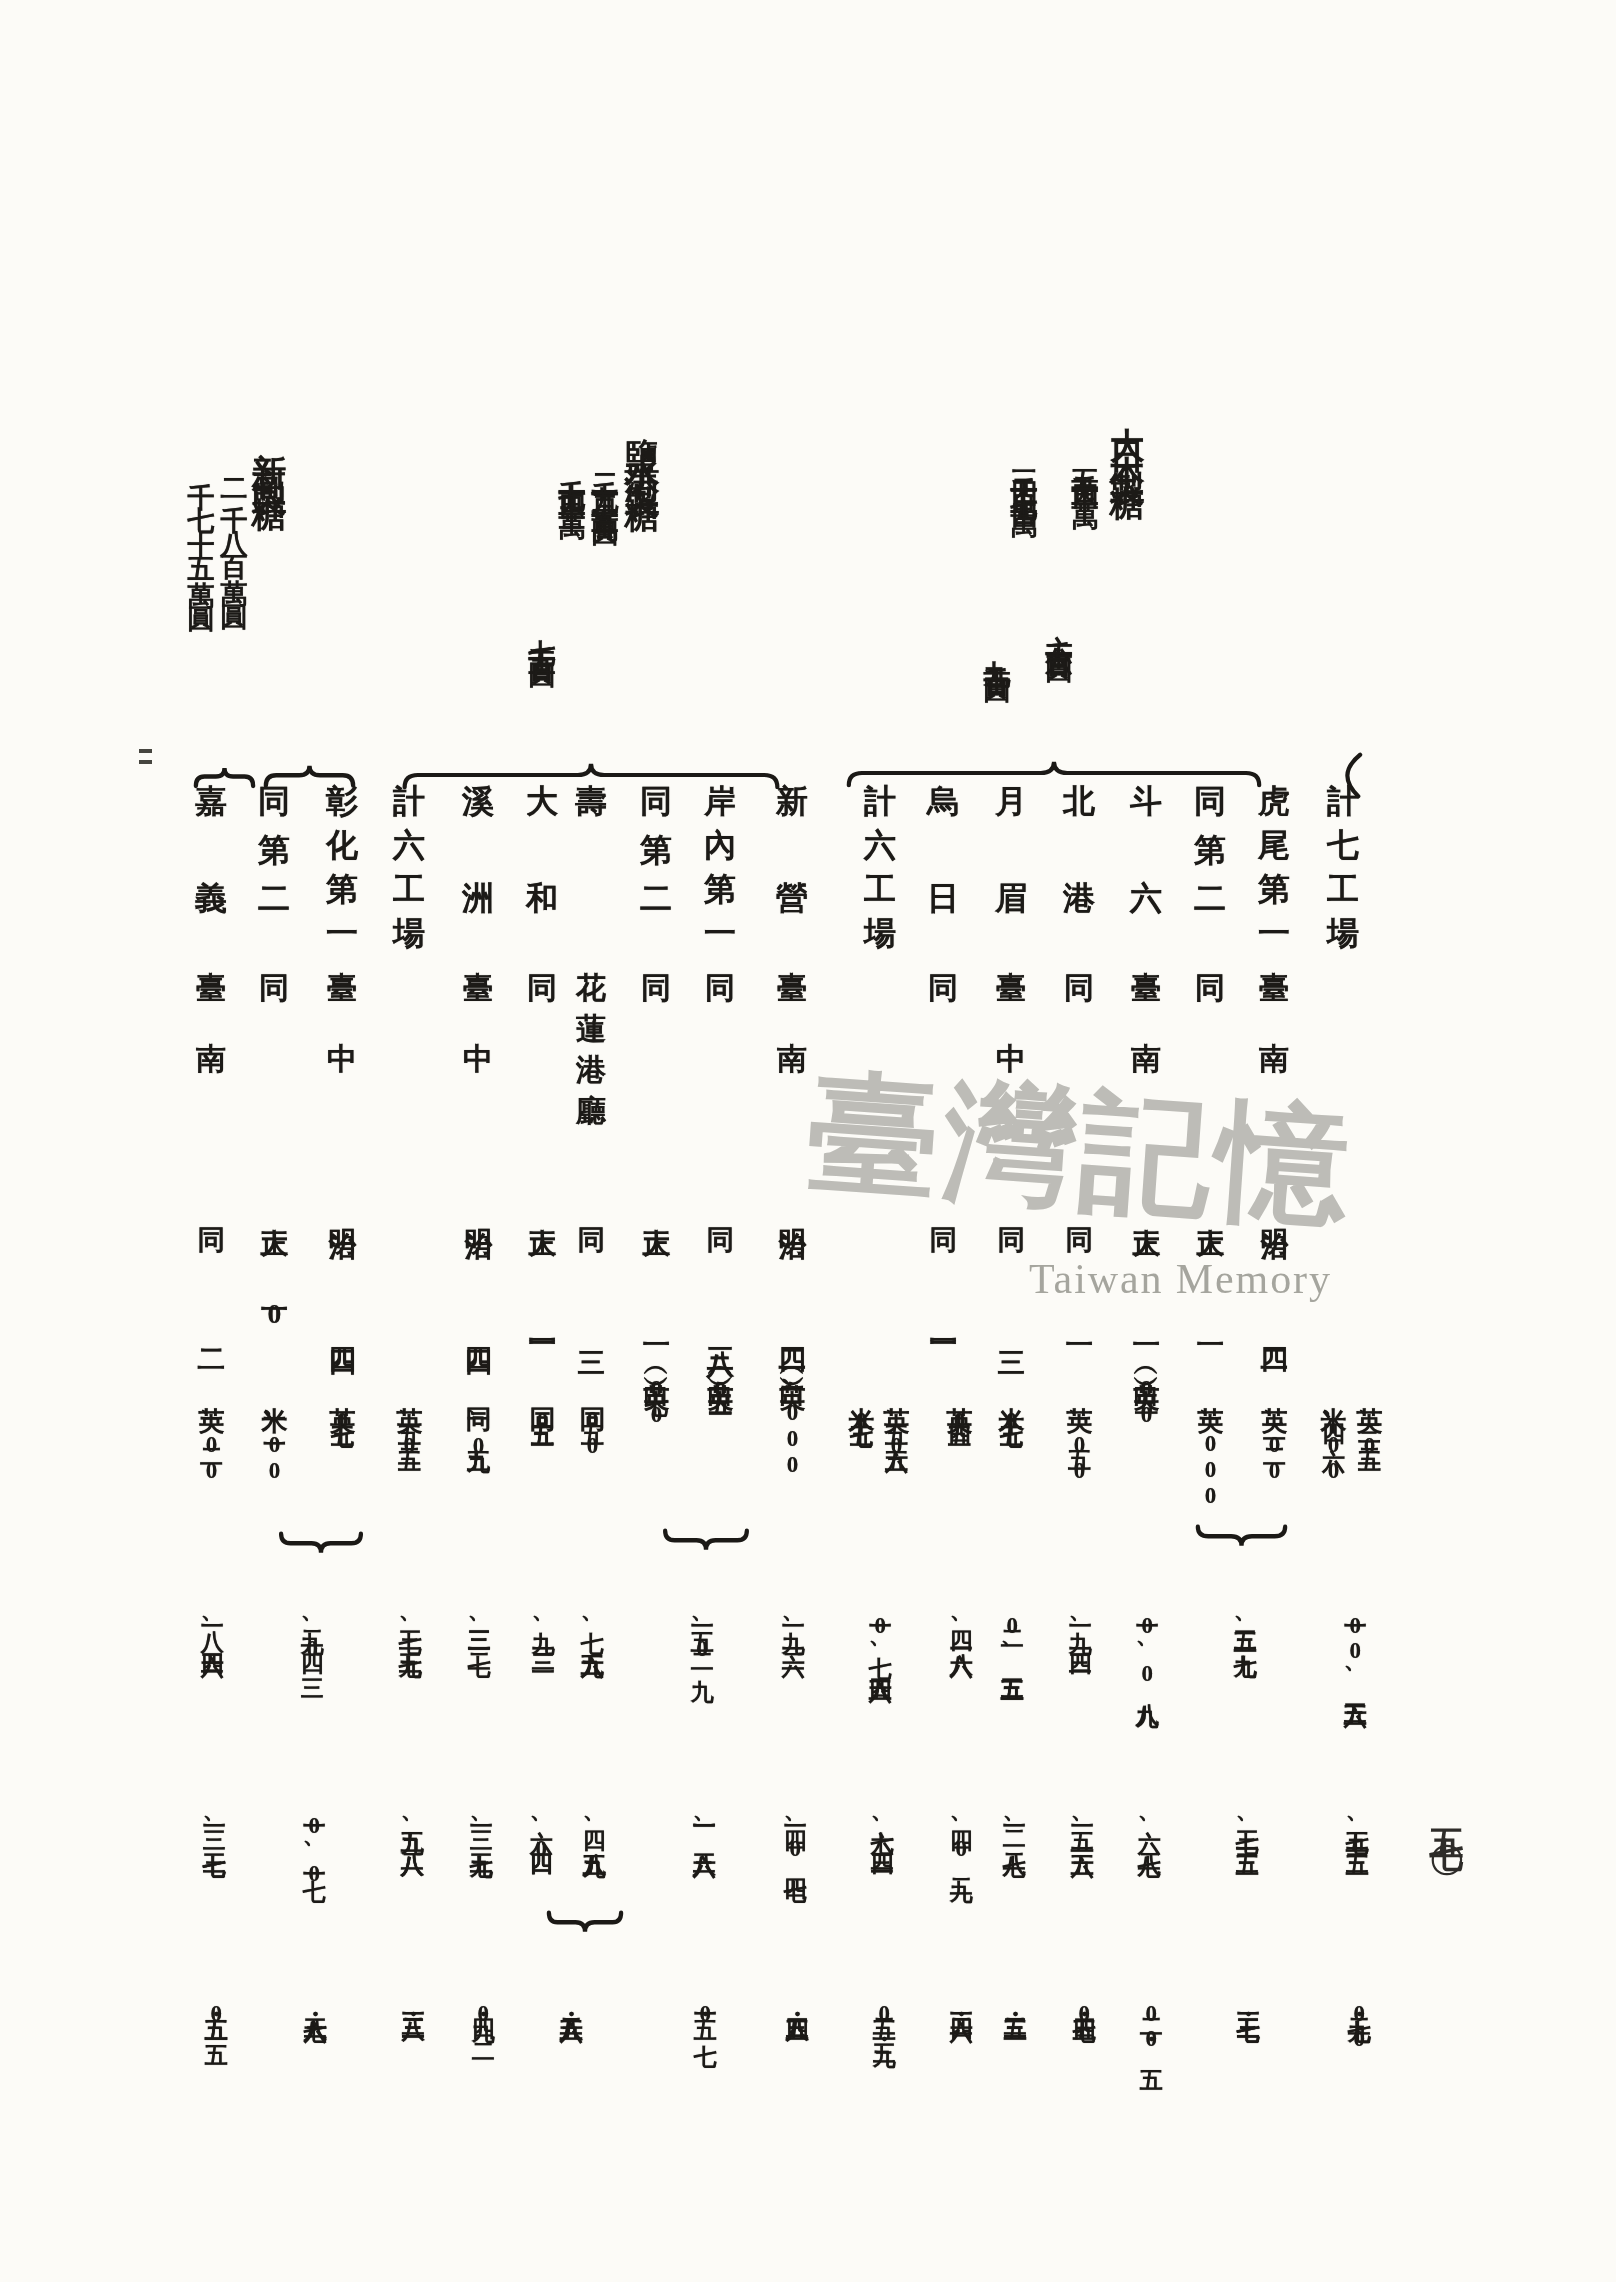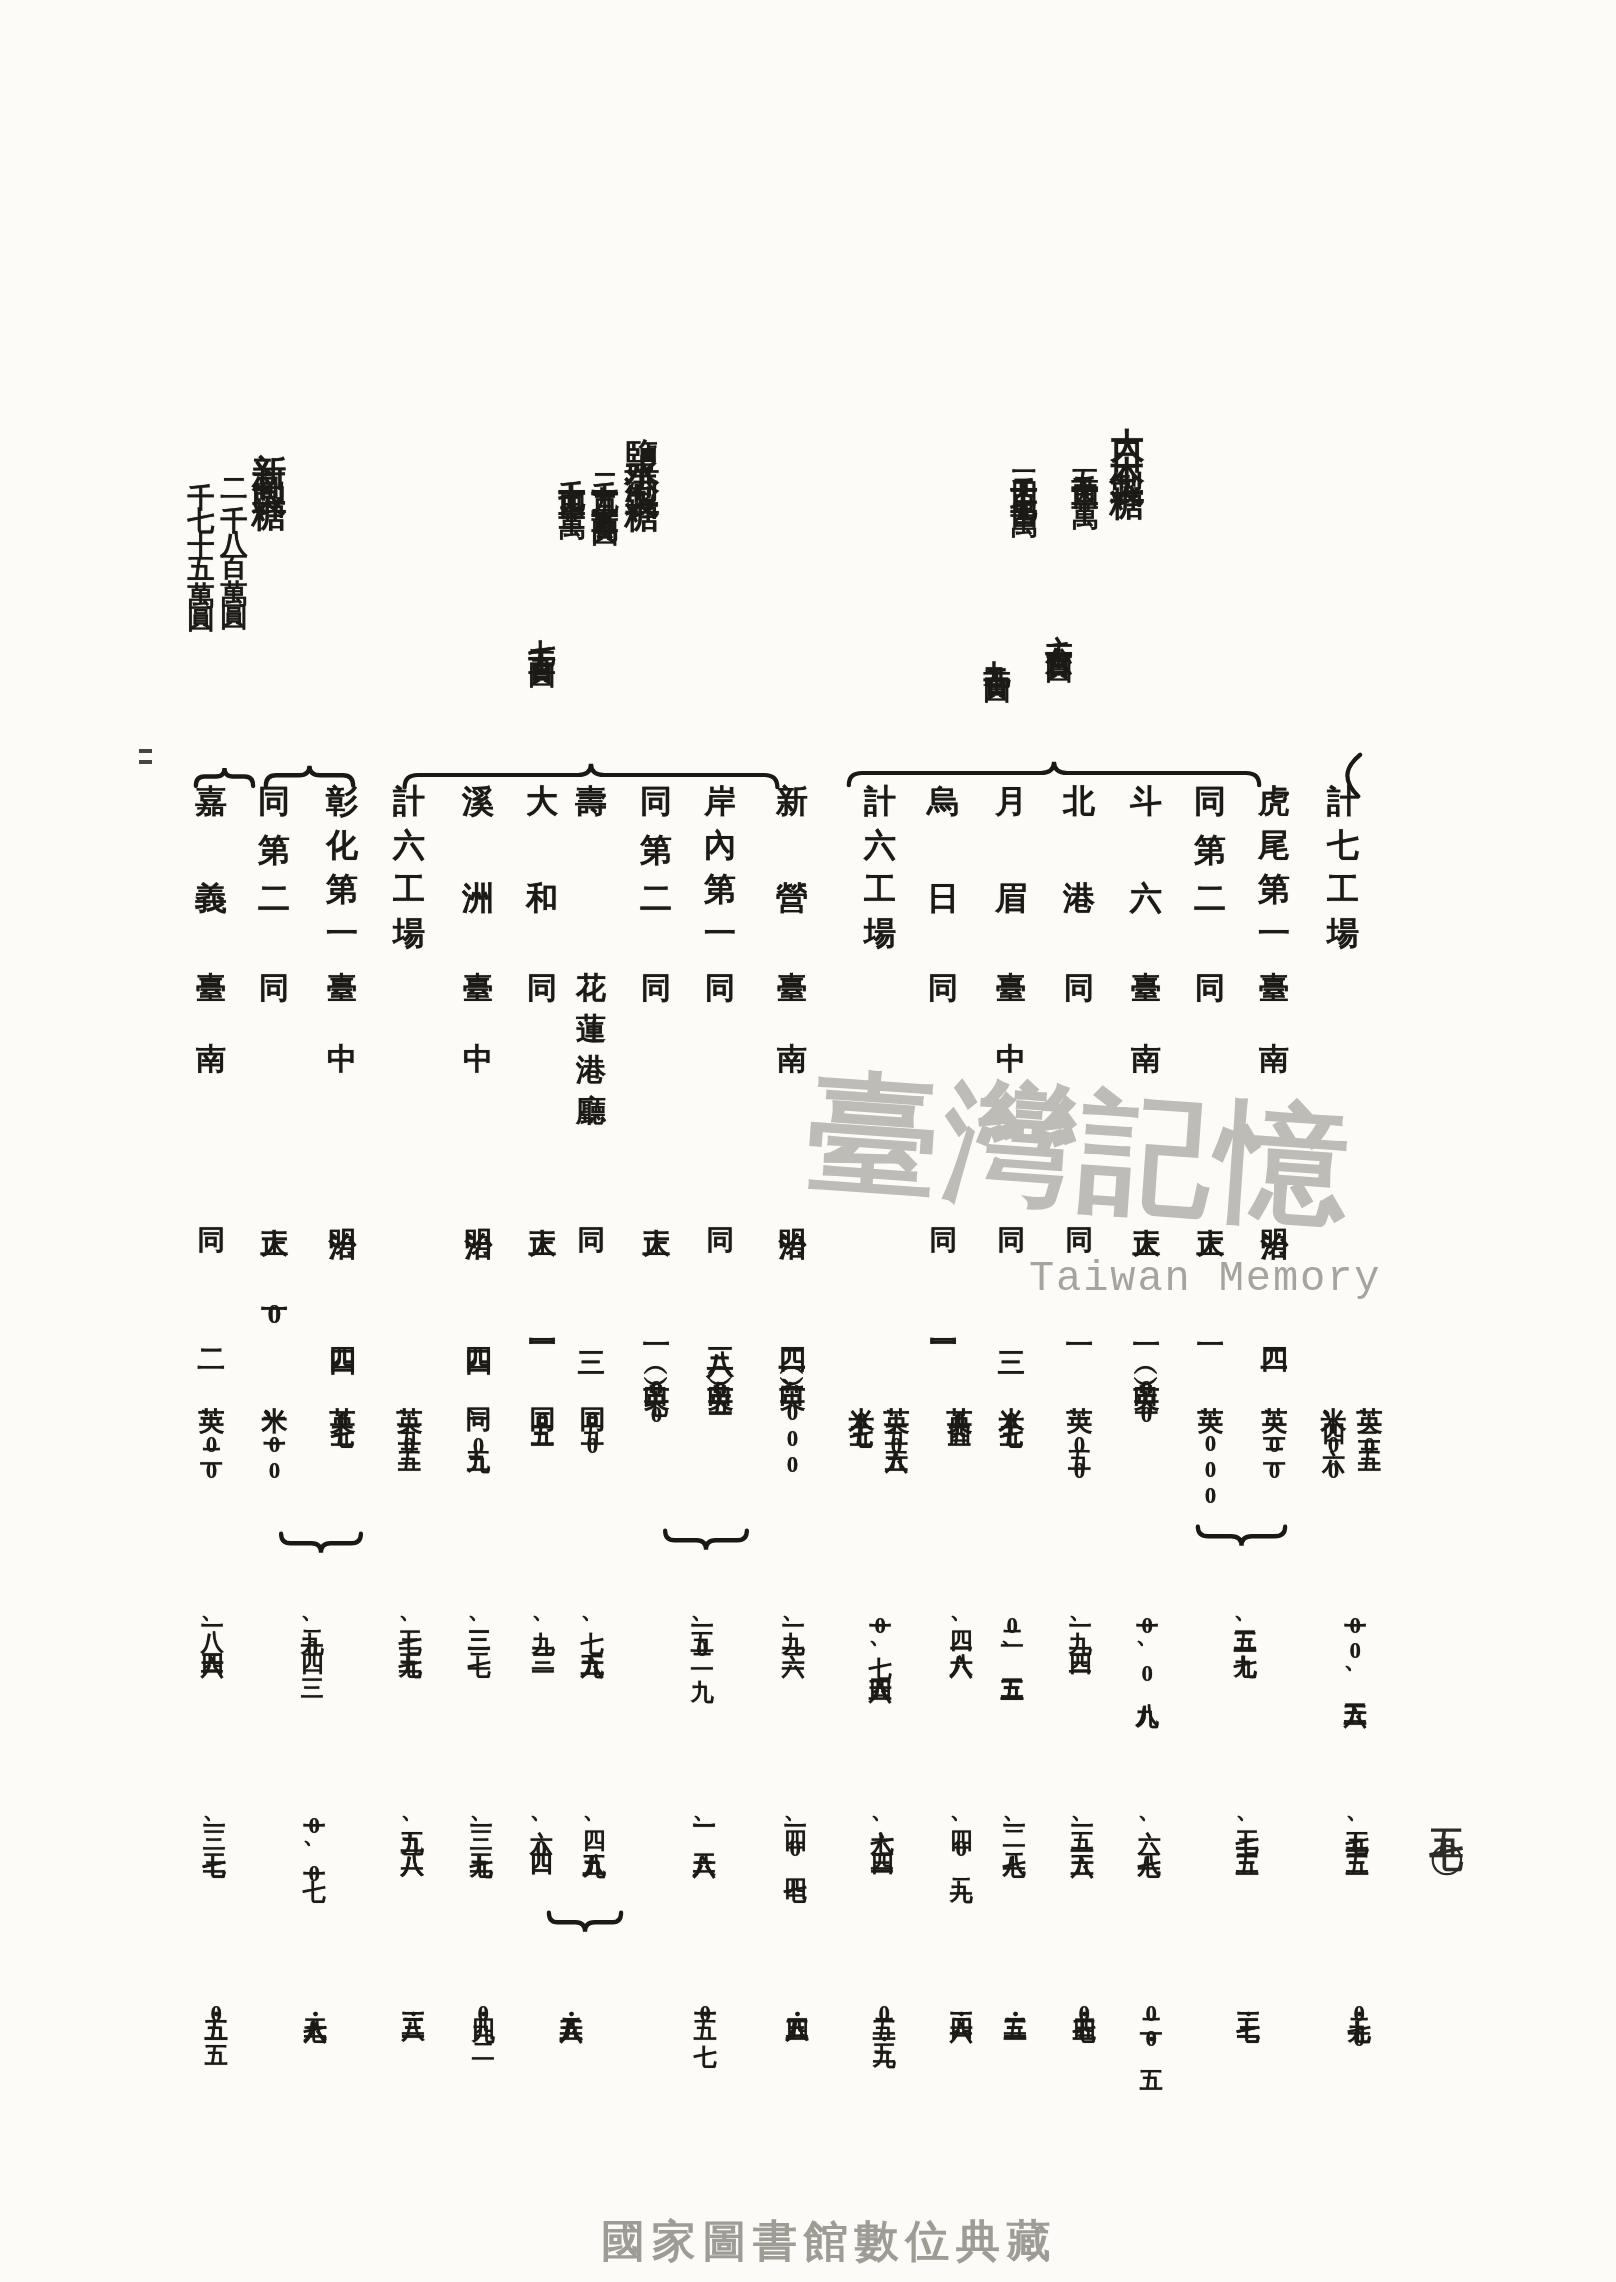--- a/index.html
+++ b/index.html
@@ -34,21 +34,21 @@
   .cap-wide{letter-spacing:25px;}
   .ink{text-shadow:0 0 0.7px rgba(20,18,15,.65);}
   svg.brace{position:absolute;overflow:visible;}
   svg.brace path{fill:none;stroke:#1b1916;stroke-width:4.5;stroke-linecap:round;}
   #pagenum{position:absolute;left:1429px;top:1802px;font-size:34px;letter-spacing:7.6px;
        font-weight:600;color:#2e2c29;}
   #wm-cjk{position:absolute;left:807px;top:1063px;font-size:131px;font-weight:700;
        letter-spacing:5.7px;color:#90908a;opacity:.58;transform:rotate(4deg);
        font-family:"DejaVu Serif","Liberation Serif",serif;white-space:nowrap;}
   #wm-en{position:absolute;left:1029px;top:1255px;font-size:42px;color:#97978f;opacity:.85;
-       letter-spacing:1.9px;font-family:Liberation Mono, monospace;}
+       letter-spacing:1.9px;font-family:Liberation Serif, serif;}
   #footer{position:absolute;left:601px;top:2212px;font-size:44px;letter-spacing:6.7px;
        color:#9d9d96;font-weight:600;white-space:nowrap;}
   .artifact{position:absolute;background:#26241f;height:3.8px;width:13.3px;opacity:.85;}
 </style>
 </head>
 <body>
 
 <div id="page">
 
   <div class="co-name ink" style="left:1109px;top:399px">大日本製糖</div>
@@ -437,17 +437,16 @@
     <span class="u ink">英</span>
     <span class="cap ink">一、二00</span>
   </div>
   <div class="num n2 ink" style="left:199px">一八、四六三</div>
   <div class="num n3 ink" style="left:201px">一三、七三七</div>
   <div class="num n4 ink" style="left:203px">五五・0五</div>
 
   <div id="wm-cjk">臺灣記憶</div>
   <div id="wm-en">Taiwan Memory</div>
   <div id="pagenum" class="v">五七〇</div>
-  <div id="footer">國家圖書館數位典藏</div>
   <div class="artifact" style="left:139px;top:749px"></div>
   <div class="artifact" style="left:139px;top:760px"></div>
 </div>
 
 
 </body></html>

